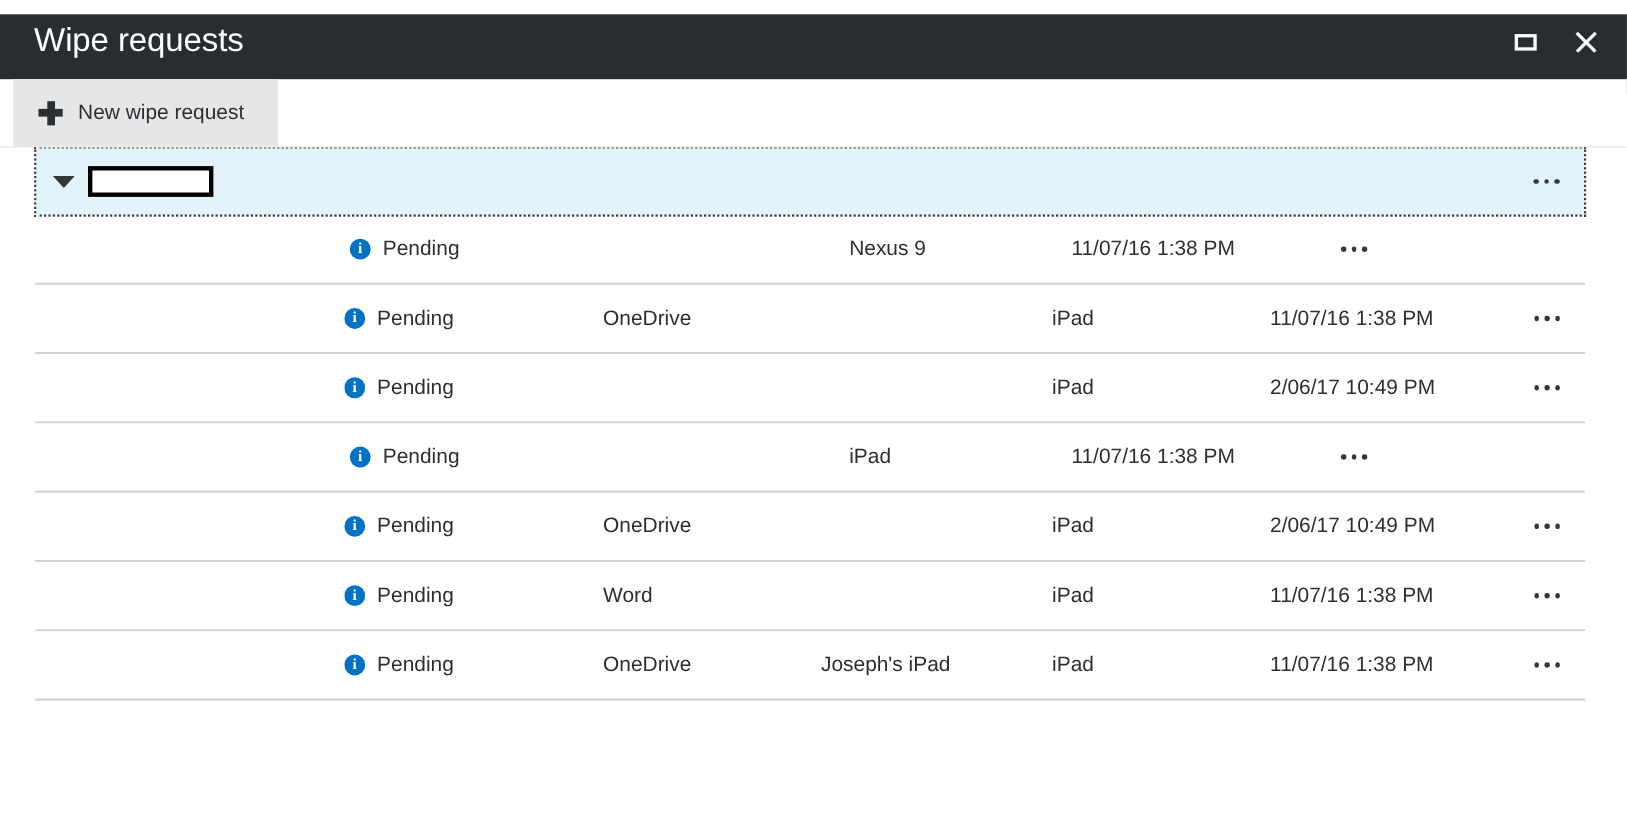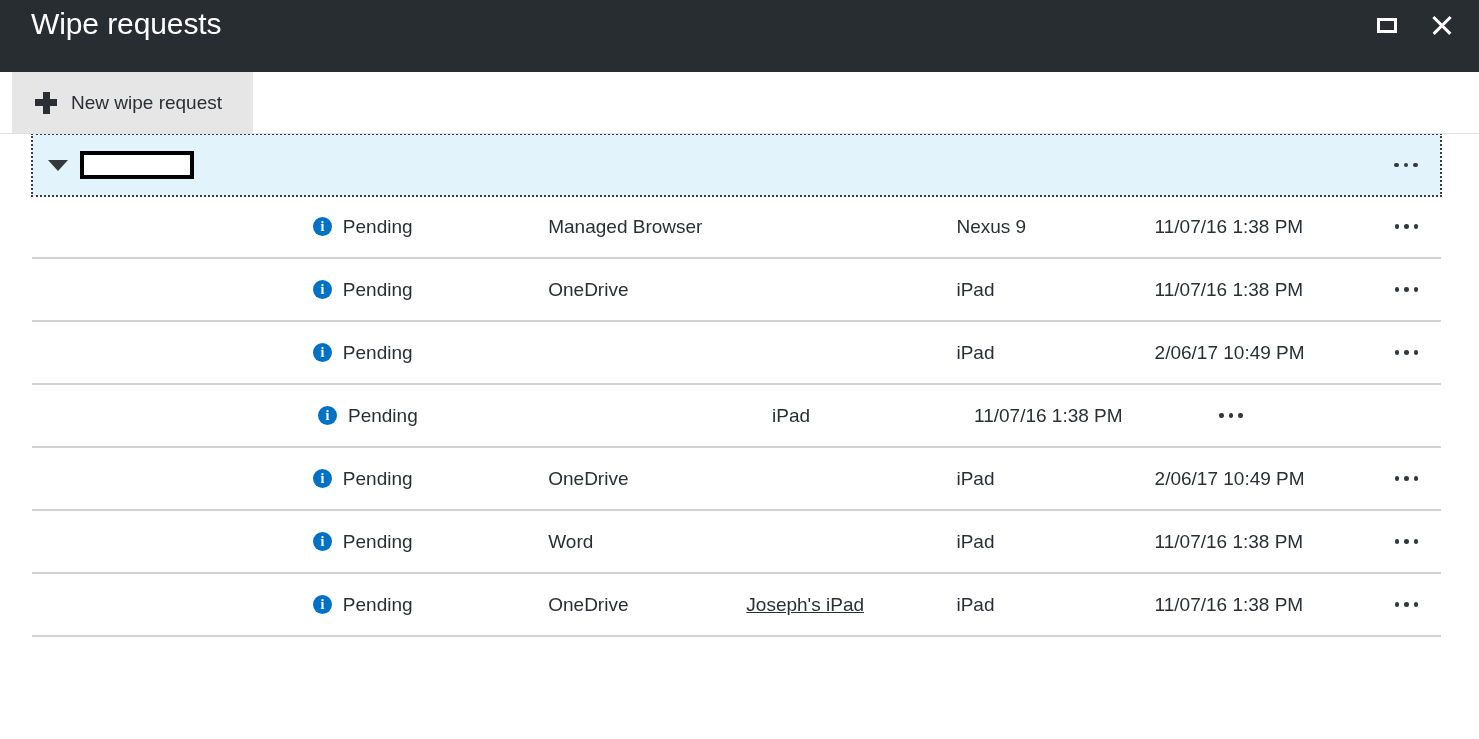--- a/index.html
+++ b/index.html
@@ -8,21 +8,21 @@
     margin: 0; padding: 0;
     width: 1479px; height: 739px;
     background: #ffffff;
     font-family: "Liberation Sans", "DejaVu Sans", sans-serif;
     overflow: hidden;
   }
 
   
   .titlebar {
     position: absolute;
-    left: 0; top: 0;
+    left: 0; top: 13px;
     width: 1479px; height: 72px;
     background: #282d32;
     display: flex;
     align-items: flex-start;
     justify-content: space-between;
   }
   .title-text {
     color: #ffffff;
     font-size: 30px;
     font-weight: 300;
@@ -188,21 +188,21 @@
     color: #2b2f33;
     font-weight: 400;
     white-space: nowrap;
     overflow: hidden;
     display: flex;
     align-items: center;
   }
   .cell.user    { width: 270px; }
   .cell.status  { width: 240px; }
   .cell.app     { width: 202px; }
-  .cell.devname { width: 202px; text-decoration: underline; }
+  .cell.devname { width: 202px; }
   .cell.devtype { width: 202px; margin-left: 12px; }
   .cell.time    { width: 222px; }
   .cell.actions { width: 70px; justify-content: center; }
 
   .info-icon {
     width: 19px; height: 19px;
     border-radius: 50%;
     background: #0072c6;
     color: #ffffff;
     font-size: 14px;
@@ -267,21 +267,20 @@
     </span>
   </div>
 
   <div id="rows-container">
       <div class="data-row">
         <div class="cell user"></div>
         <div class="cell status">
           <span class="info-icon">i</span>
           <span>Pending</span>
         </div>
-        <div class="cell app">Managed Browser</div>
         <div class="cell devname"></div>
         <div class="cell devtype">Nexus 9</div>
         <div class="cell time">11/07/16 1:38 PM</div>
         <div class="cell actions">
           <span class="ellipsis">
             <i></i>
             <i></i>
             <i></i>
           </span>
         </div>

